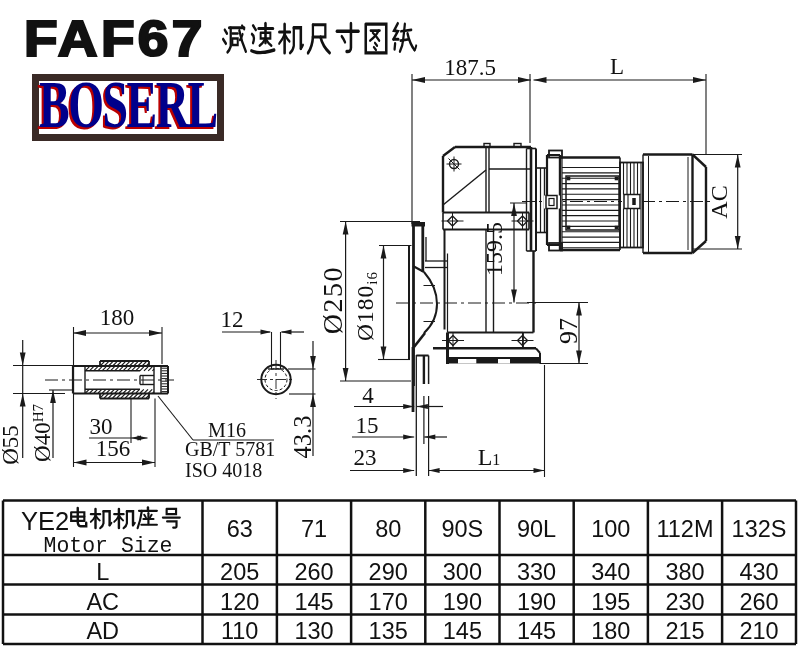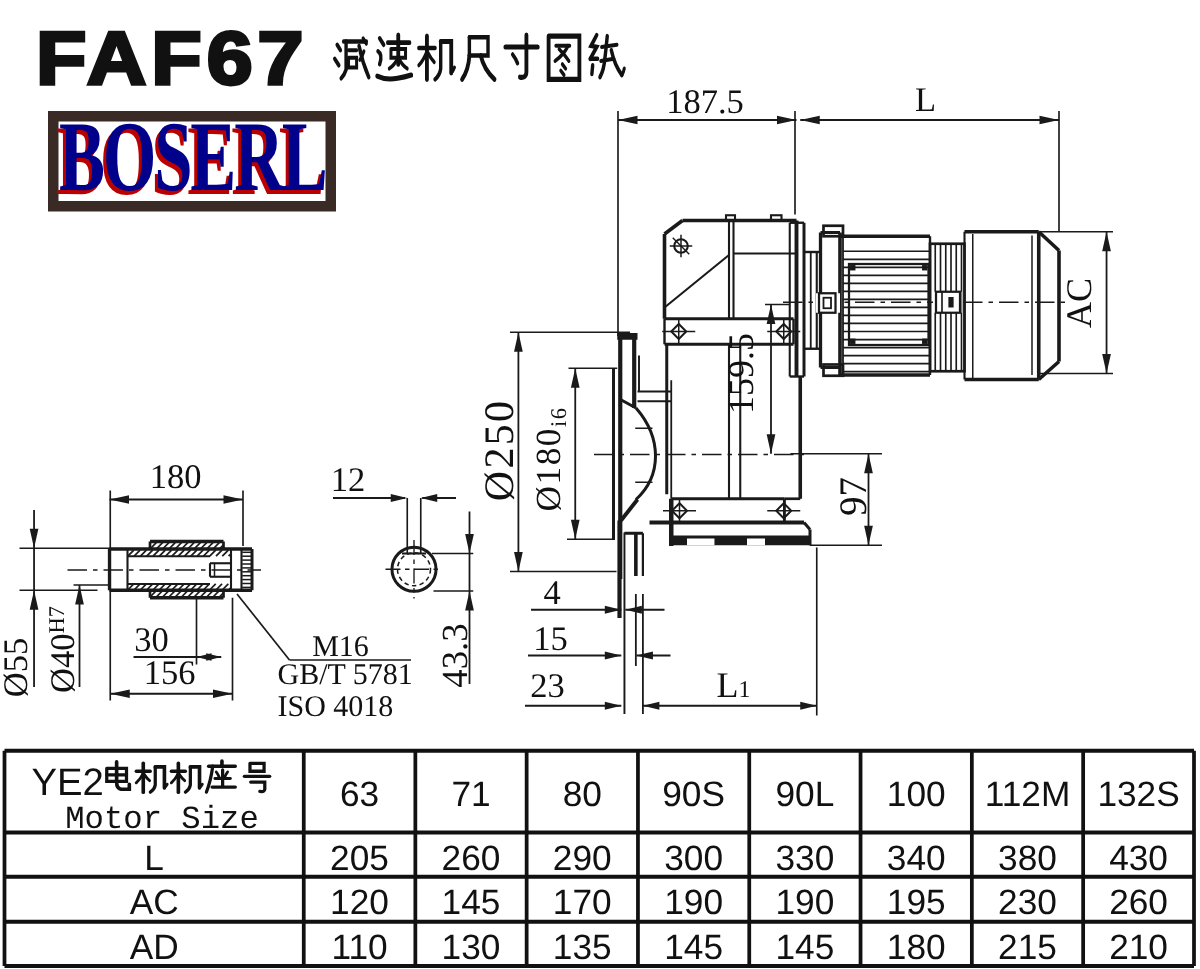--- a/index.html
+++ b/index.html
@@ -1,16 +1,16 @@
 <!DOCTYPE html>
 <html><head><meta charset="utf-8"><style>
 html,body{margin:0;padding:0;background:#fff;}
 #page{position:relative;width:800px;height:646px;background:#fff;overflow:hidden;}
 #title{position:absolute;left:24px;top:10px;font-family:"Liberation Sans",sans-serif;font-weight:bold;font-size:50px;color:#111;letter-spacing:3px;-webkit-text-stroke:2.2px #111;transform:scaleX(1.1);transform-origin:0 0;}
-#logo{position:absolute;left:32px;top:74px;width:178px;height:53px;border:7px solid #3a2a26;background:#fff;text-align:right;}
+#logo{position:absolute;left:32px;top:74px;width:178px;height:53px;border:7px solid #3a2a26;background:#fff;text-align:left;}
 #logo span{display:inline-block;font-family:"Liberation Serif",serif;font-weight:bold;font-size:46px;color:#00008b;line-height:53px;transform:scaleY(1.45) translateY(-1.5px);transform-origin:center 55%;text-shadow:-2px 1.8px 0 #bb0000;letter-spacing:-1.5px;}
 svg{position:absolute;left:0;top:0;}
 </style></head>
 <body>
 <div id="page">
 <div id="title">FAF67</div>
 <div id="logo"><span>BOSERL</span></div>
 <svg width="800" height="646" viewBox="0 0 800 646">
 <g transform="translate(221.0,20.5) scale(0.27,0.36)" stroke="#111" fill="none" stroke-linecap="round" vector-effect="non-scaling-stroke">
         <path d="M14 26 L22 36" stroke-width="8.4"></path>

